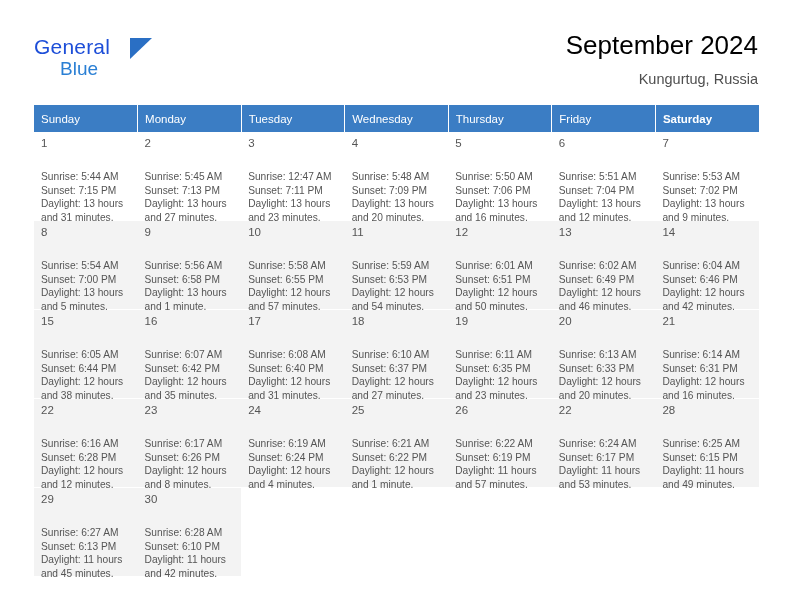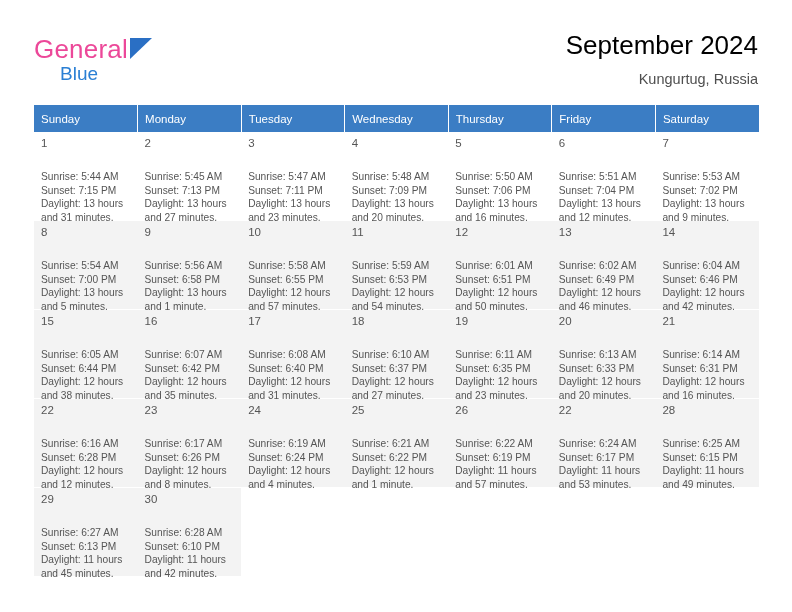--- a/index.html
+++ b/index.html
@@ -30,22 +30,22 @@
   }
   .logo {
     position: absolute;
     left: 0;
     top: 6px;
     width: 200px;
     height: 56px;
     line-height: 1;
   }
   .logo .logo-general {
-    font-size: 26px;
-    color: #ec4899;
+    font-size: 21px;
+    color: #1d4ed8;
     letter-spacing: 0.2px;
     display: block;
   }
   .logo .logo-blue {
     font-size: 19px;
     color: #2a7fd4;
     display: block;
     margin-top: 2px;
     margin-left: 26px;
   }
@@ -92,21 +92,21 @@
   .calendar th {
     background: #3b7dc4;
     color: #ffffff;
     font-size: 11.5px;
     font-weight: normal;
     text-align: left;
     padding: 5px 4px 5px 7px;
     height: 17px;
     border-right: 1px solid #ffffff;
   }
-  .calendar th:last-child { border-right: none; }
+  .calendar th:last-child { border-right: none; font-weight: bold; }
   .calendar td {
     vertical-align: top;
     padding: 0;
     height: 88px;
     width: 103.5px;
     border-bottom: 1px solid #ffffff;
   }
   .cell {
     height: 88px;
     padding: 4px 0 0 7px;
@@ -180,21 +180,21 @@
             <div>Sunset: 7:13 PM</div>
             <div>Daylight: 13 hours</div>
             <div>and 27 minutes.</div>
           </div>
         </div>
           </td>
         <td>
             <div class="cell plain">
           <div class="daynum">3</div>
           <div class="info">
-            <div>Sunrise: 5:47 AM</div>
+            <div>Sunrise: 12:47 AM</div>
             <div>Sunset: 7:11 PM</div>
             <div>Daylight: 13 hours</div>
             <div>and 23 minutes.</div>
           </div>
         </div>
           </td>
         <td>
             <div class="cell plain">
           <div class="daynum">4</div>
           <div class="info">

